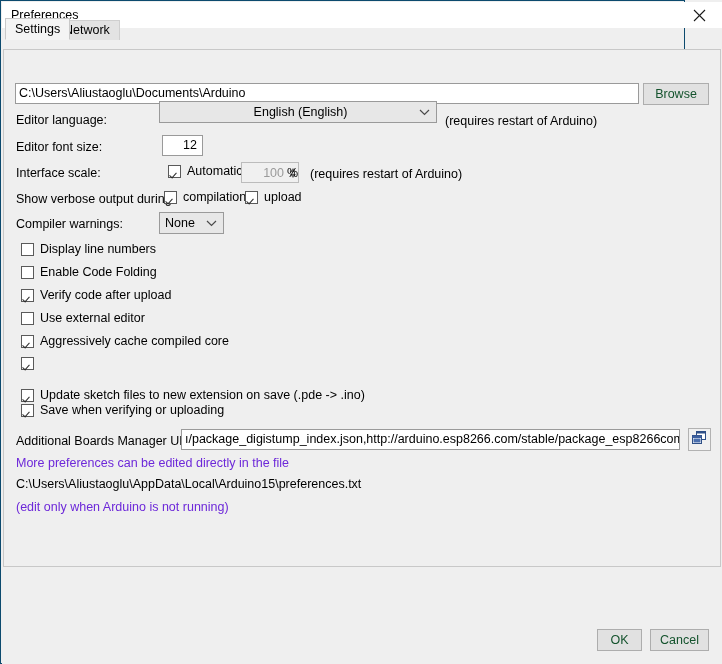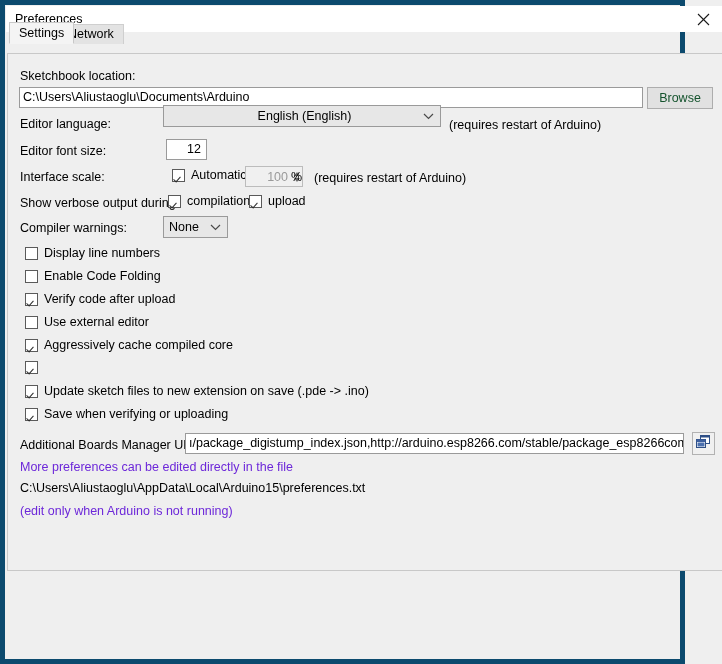--- a/index.html
+++ b/index.html
@@ -14,21 +14,21 @@
     font-size: 12px;
     color: #000000;
     overflow: hidden;
   }
   .window {
     position: absolute;
     left: 0; top: 0;
     width: 685px;
     height: 664px;
     box-sizing: border-box;
-    border: 5px solid #0c4a6e;
+    border: 1px solid #0c4a6e;
     background: #efefef;
   }
   
   .titlebar {
     position: absolute;
     left: 1px; top: 1px;
     width: 720px;
     height: 26px;
     background: #ffffff;
     box-sizing: border-box;
@@ -269,23 +269,20 @@
     <div class="tab selected tab-settings">
       <span>Settings</span>
     </div>
     <div class="tab tab-network">
       <span>Network</span>
     </div>
   </div>
 
   <div class="panel">
 
-    <div class="row" style="left:12px; top:12px;">
-      <span class="label">Sketchbook location:</span>
-    </div>
     <div class="textfield" style="position:absolute; left:11px; top:33px; width:624px;">C:\Users\Aliustaoglu\Documents\Arduino</div>
     <div class="button" style="position:absolute; left:639px; top:33px; width:66px; height:22px; line-height:20px;">Browse</div>
 
     <div class="row" style="left:12px; top:60px;">
       <span class="label">Editor language:</span>
     </div>
     <div class="combo" style="position:absolute; left:155px; top:51px; width:278px;justify-content:center;">
       <span>English (English)</span>
       <span class="chev">
         <svg width="11" height="7" viewBox="0 0 11 7">
@@ -363,21 +360,21 @@
       <span class="cb"></span>
       <span class="cb-label">Use external editor</span>
     </div>
     <div class="cb-item" style="position:absolute; left:17px; top:284px;">
       <span class="cb checked"></span>
       <span class="cb-label">Aggressively cache compiled core</span>
     </div>
     <div class="cb-item" style="position:absolute; left:17px; top:307px;">
       <span class="cb checked"></span>
     </div>
-    <div class="cb-item" style="position:absolute; left:17px; top:330px;">
+    <div class="cb-item" style="position:absolute; left:17px; top:338px;">
       <span class="cb checked"></span>
       <span class="cb-label">Update sketch files to new extension on save (.pde -&gt; .ino)</span>
     </div>
     <div class="cb-item" style="position:absolute; left:17px; top:353px;">
       <span class="cb checked"></span>
       <span class="cb-label">Save when verifying or uploading</span>
     </div>
 
     <div class="row" style="left:12px; top:381px;">
       <span class="label">Additional Boards Manager URLs:</span>
@@ -400,14 +397,18 @@
     </div>
     <div class="row" style="left:12px; top:424px;">
       <span class="label">C:\Users\Aliustaoglu\AppData\Local\Arduino15\preferences.txt</span>
     </div>
     <div class="row" style="left:12px; top:447px;">
       <span class="label grey">(edit only when Arduino is not running)</span>
     </div>
 
   </div>
 
+  <div class="btm">
+    <div class="button" style="position:absolute; left:595px; top:62px; width:45px; height:22px; line-height:20px;">OK</div>
+    <div class="button" style="position:absolute; left:648px; top:62px; width:59px; height:22px; line-height:20px;">Cancel</div>
+  </div>
 
 </div>
 
 </body></html>

